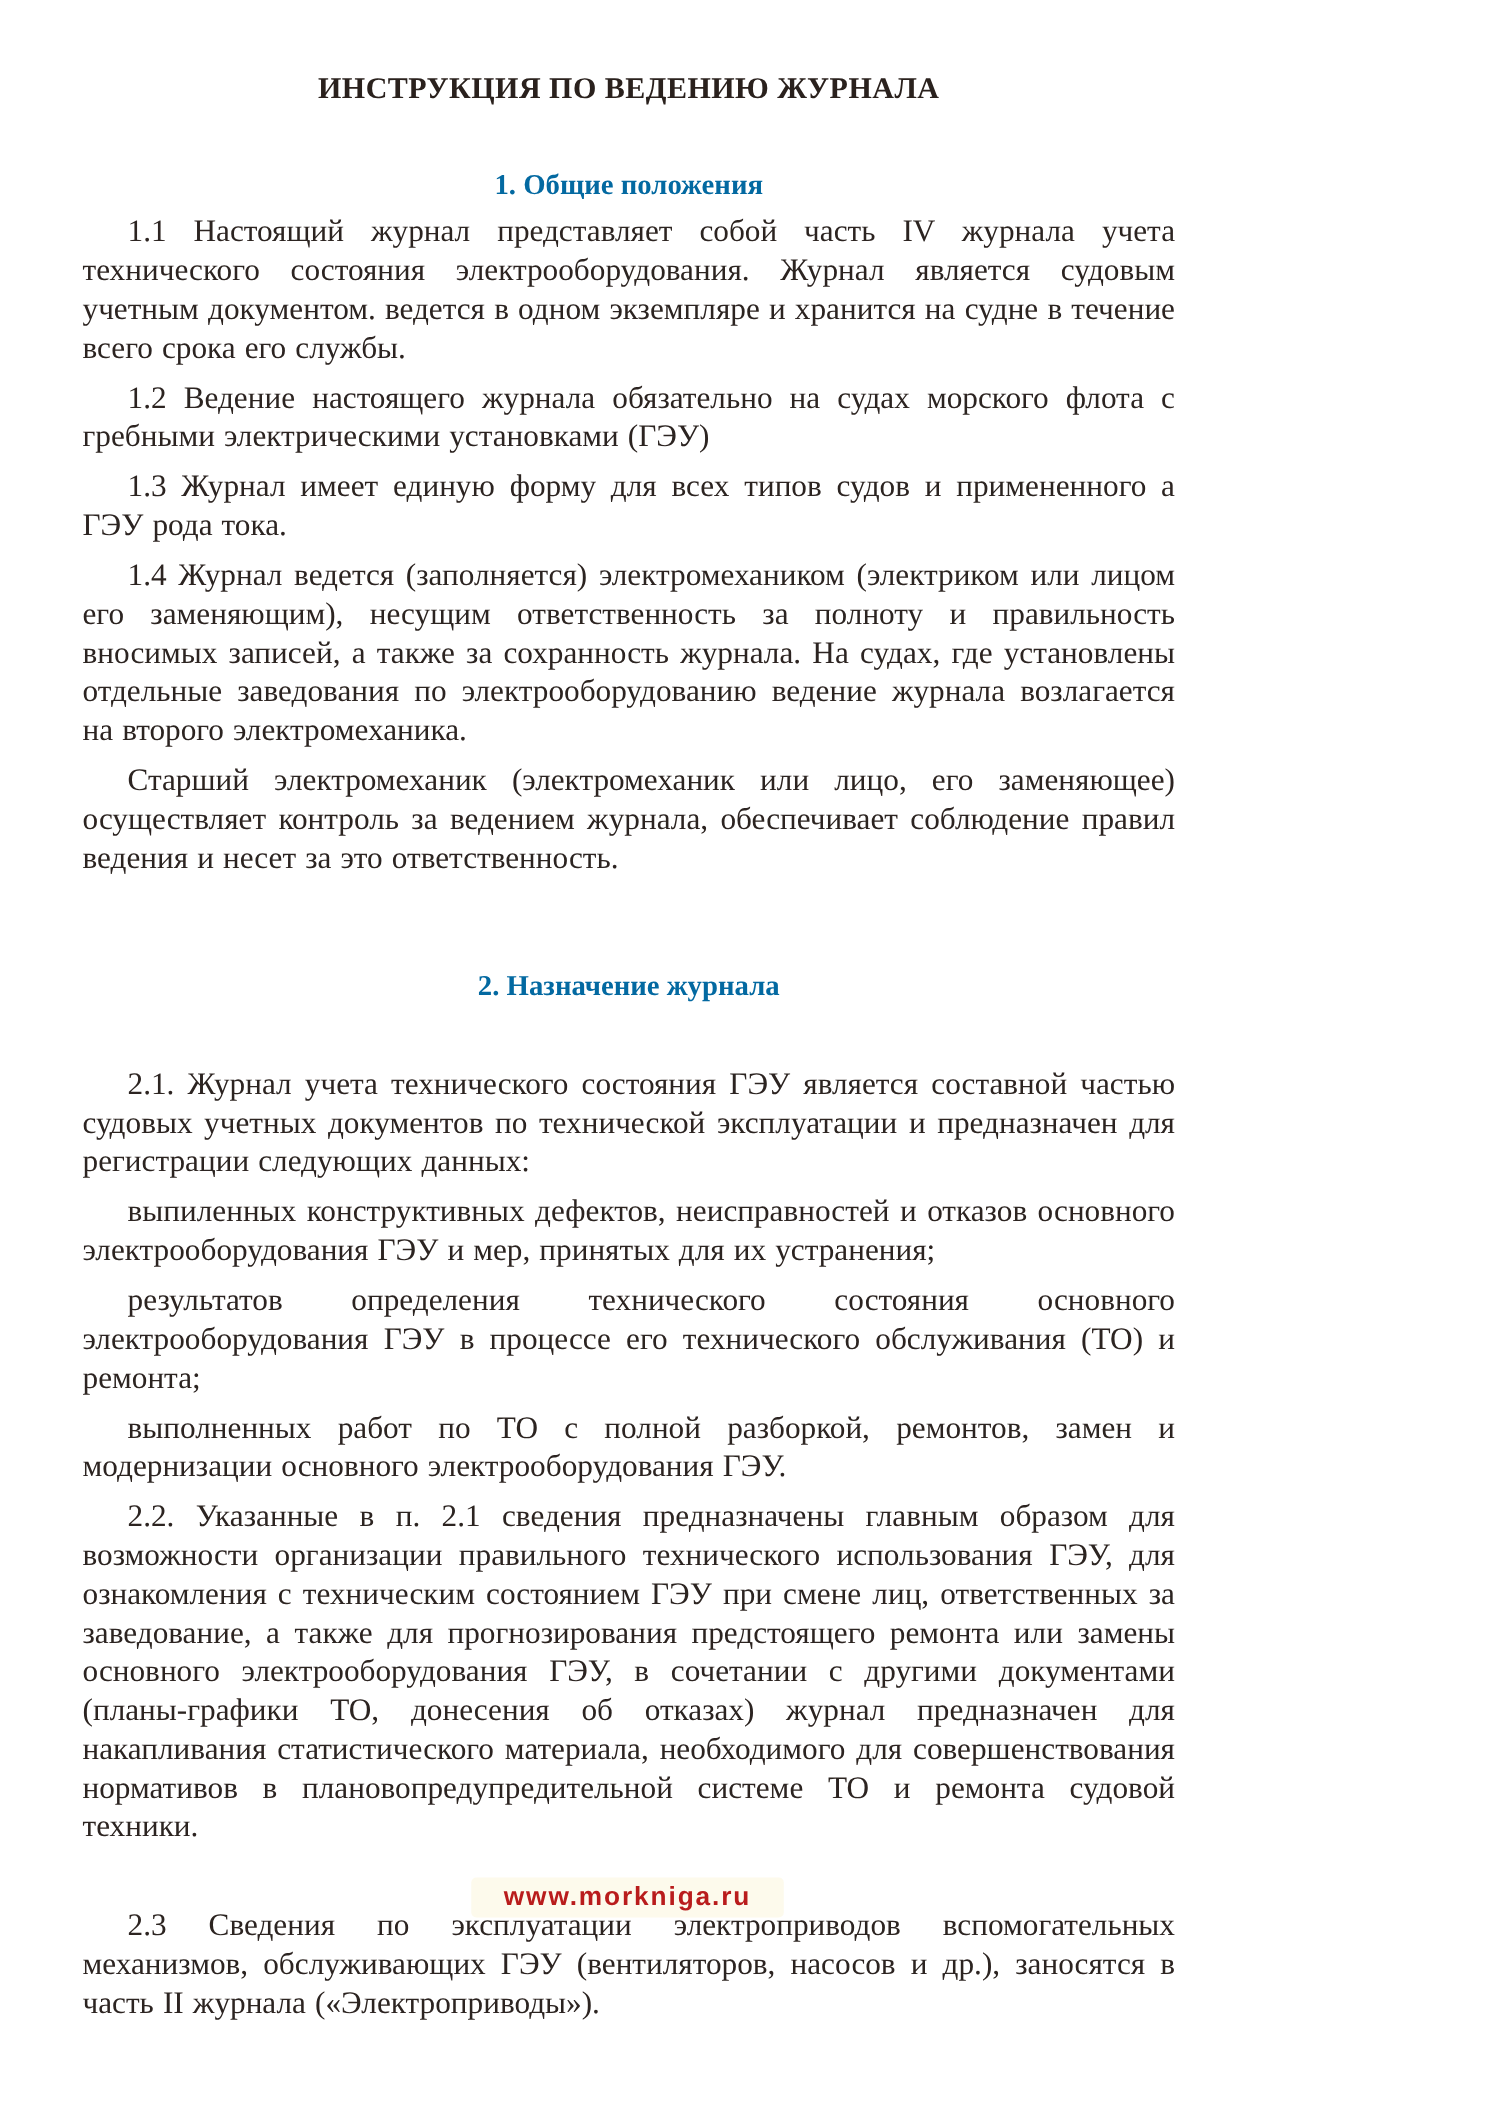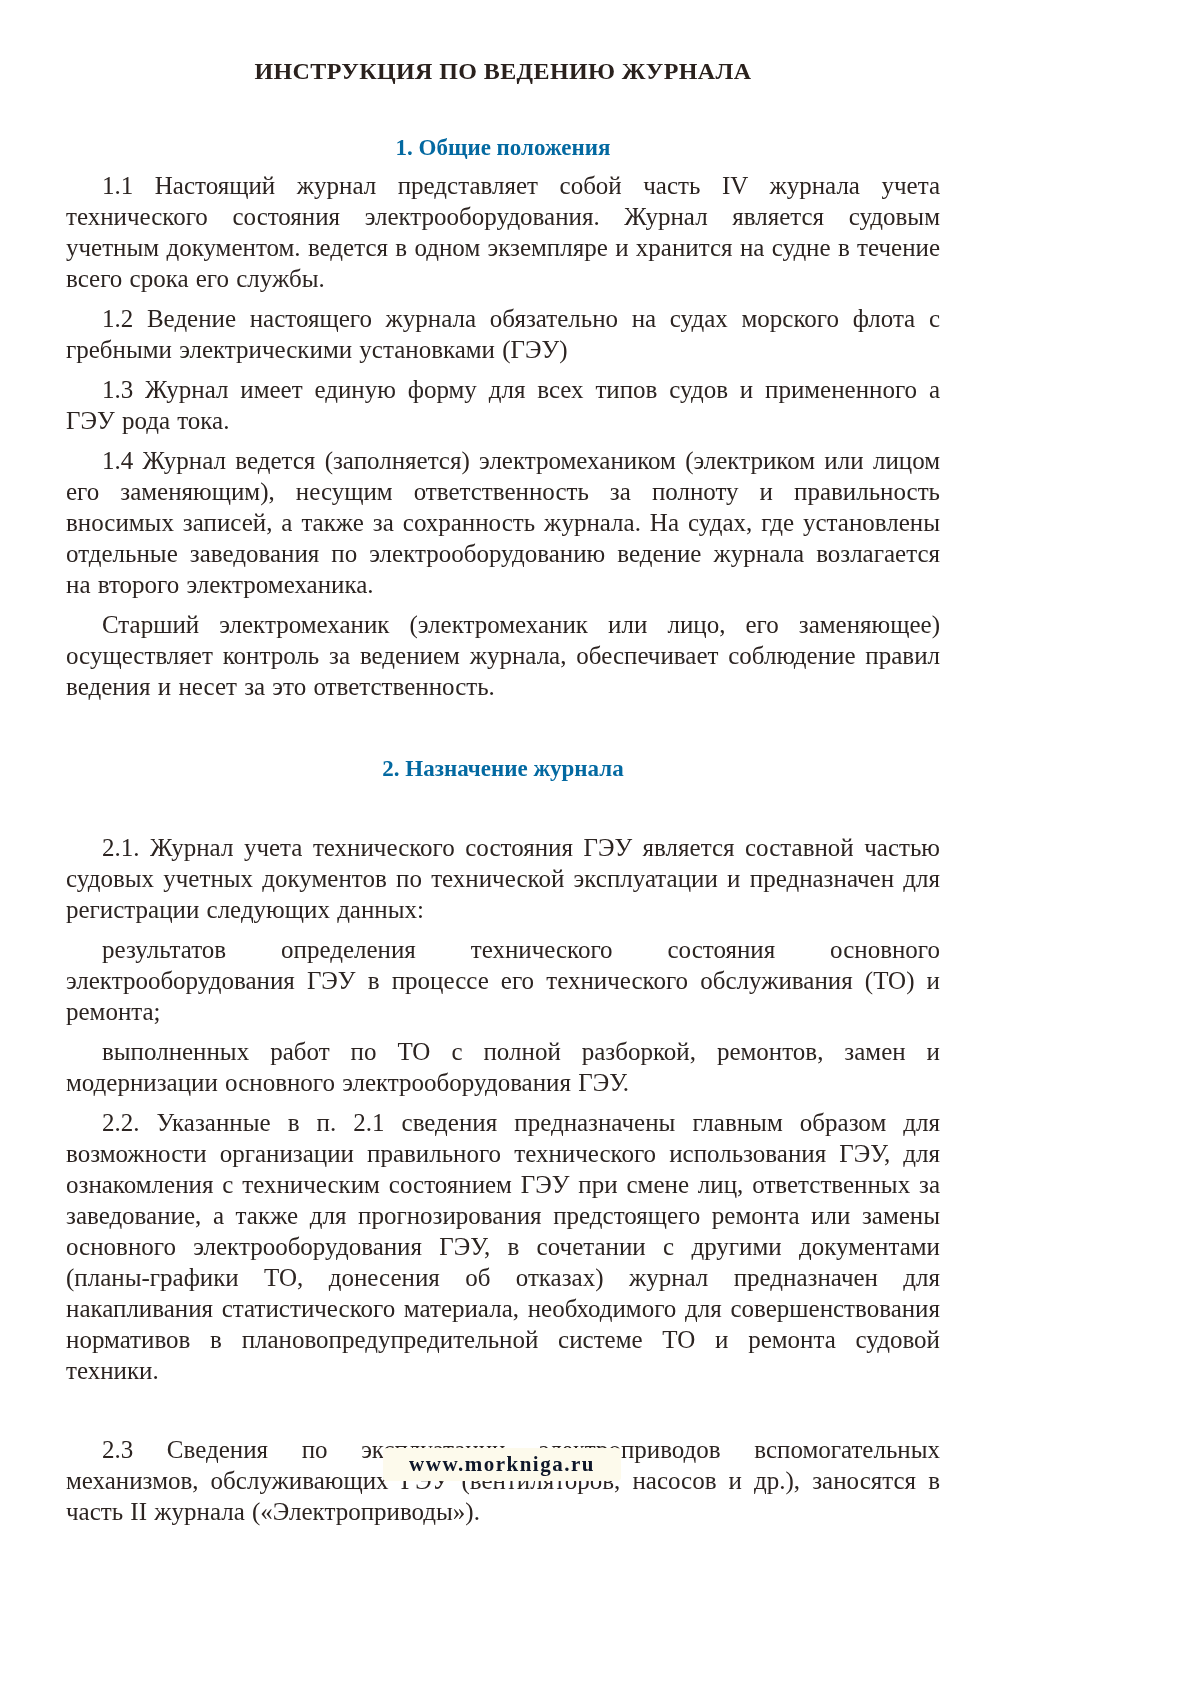--- a/index.html
+++ b/index.html
@@ -28,43 +28,43 @@
     color: #2a211d;
   }
   .section-heading {
     margin: 0;
     text-align: center;
     font-size: 23px;
     font-weight: bold;
     color: #0369a1;
   }
   .heading-1 { margin-top: 50px; }
-  .heading-2 { margin-top: 54px; margin-bottom: 50px; }
+  .heading-2 { margin-top: 74px; margin-bottom: 50px; }
   .first-para { margin-top: 46px; }
   .para {
     margin: 9px 0;
     font-size: 25px;
     line-height: 31px;
     text-align: justify;
     text-indent: 36px;
     hyphens: auto;
     -webkit-hyphens: auto;
     word-spacing: 1px;
   }
   .extra-gap { margin-top: 48px; }
   .watermark {
     position: absolute;
-    top: 1448px;
+    top: 1502px;
     left: 50%;
     transform: translateX(-50%);
-    font-family: Liberation Serif, serif;
+    font-family: Liberation Sans, sans-serif;
     font-weight: bold;
     font-size: 21px;
     letter-spacing: 1.5px;
-    color: #0f172a;
+    color: #b91c1c;
     background: #fdfaec;
     padding: 4px 26px;
     border-radius: 4px;
     white-space: nowrap;
   }
 </style>
 </head>
 <body>
 
 <div class="page">
@@ -76,20 +76,21 @@
 
     <p class="para first-para">1.1 Настоящий журнал представляет собой часть IV журнала учета технического состояния электрооборудования. Журнал является судовым учетным документом. ведется в одном экземпляре и хранится на судне в течение всего срока его службы.</p>
     <p class="para">1.2 Ведение настоящего журнала обязательно на судах морского флота с гребными электрическими установками (ГЭУ)</p>
     <p class="para">1.3 Журнал имеет единую форму для всех типов судов и примененного а ГЭУ рода тока.</p>
     <p class="para">1.4 Журнал ведется (заполняется) электромехаником (электриком или лицом его заменяющим), несущим ответственность за полноту и правильность вносимых записей, а также за сохранность журнала. На судах, где установлены отдельные заведования по электрооборудованию  ведение журнала возлагается на второго электромеханика.</p>
     <p class="para">Старший электромеханик (электромеханик или лицо, его заменяющее) осуществляет контроль за ведением журнала, обеспечивает соблюдение правил ведения и несет за это ответственность.</p>
 
     <h2 class="section-heading heading-2">2. Назначение журнала</h2>
 
     <p class="para">2.1. Журнал учета технического состояния ГЭУ является составной частью судовых учетных документов по технической эксплуатации и предназначен для регистрации следующих данных:</p>
+    <p class="para">выпиленных конструктивных дефектов, неисправностей и отказов основного электрооборудования ГЭУ и мер, принятых для их устранения;</p>
     <p class="para">результатов определения технического состояния основного электрооборудования ГЭУ в процессе его технического обслуживания (ТО) и ремонта;</p>
     <p class="para">выполненных работ по ТО с полной разборкой, ремонтов, замен и модернизации основного электрооборудования ГЭУ.</p>
     <p class="para">2.2. Указанные в п. 2.1 сведения предназначены главным образом для возможности организации правильного технического использования ГЭУ, для ознакомления с техническим состоянием ГЭУ при смене лиц, ответственных за заведование, а также для прогнозирования предстоящего ремонта или замены основного электрооборудования ГЭУ, в сочетании с другими документами (планы-графики ТО, донесения об отказах) журнал предназначен для накапливания статистического материала, необходимого для совершенствования нормативов в плановопредупредительной системе ТО и ремонта судовой техники.</p>
     <p class="para extra-gap">2.3 Сведения по эксплуатации электроприводов вспомогательных механизмов, обслуживающих ГЭУ (вентиляторов, насосов и др.), заносятся в часть II журнала («Электроприводы»).</p>
 
   </div>
 
   <div class="watermark">www.morkniga.ru</div>
 </div>
 

